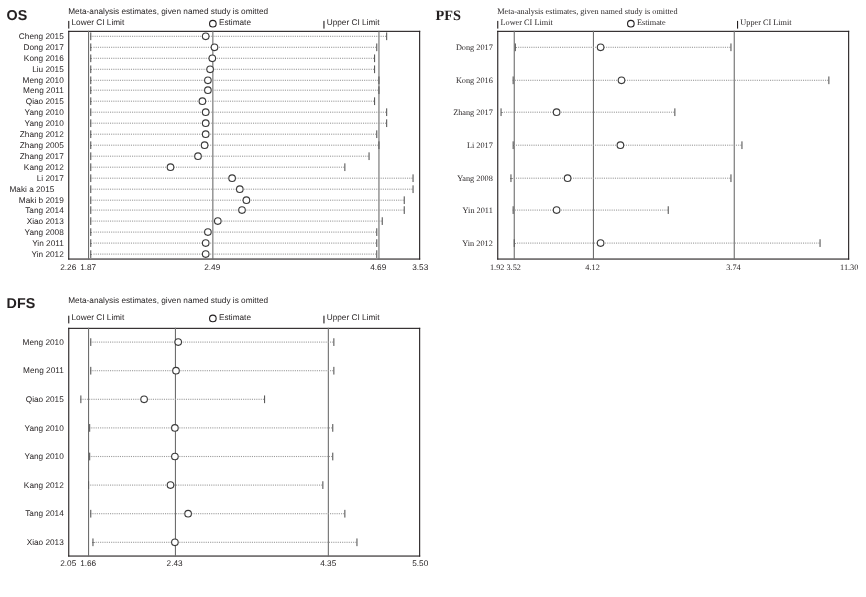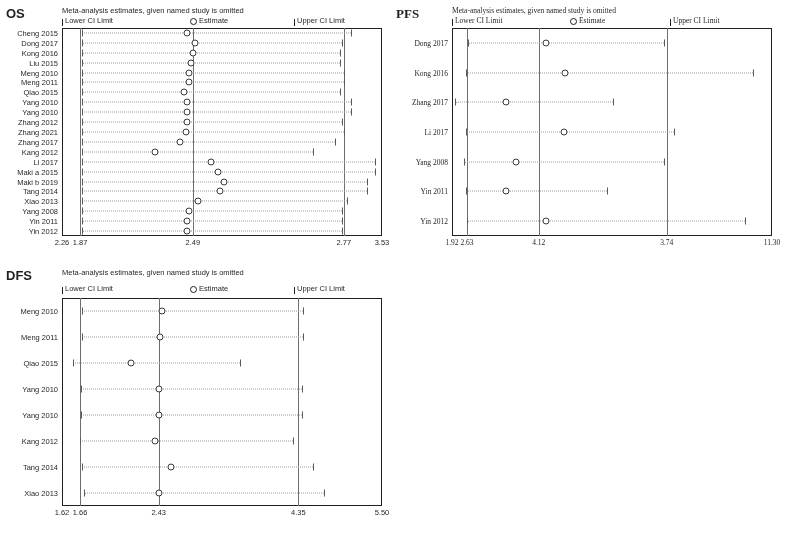--- a/index.html
+++ b/index.html
@@ -281,35 +281,35 @@
 <div class="row-label" style="top: 32.9524px; left: 0px; width: 58px;">Cheng 2015</div>
     <div class="row-label" style="top: 42.8571px; left: 0px; width: 58px;">Dong 2017</div>
     <div class="row-label" style="top: 52.7619px; left: 0px; width: 58px;">Kong 2016</div>
     <div class="row-label" style="top: 62.6667px; left: 0px; width: 58px;">Liu 2015</div>
     <div class="row-label" style="top: 72.5714px; left: 0px; width: 58px;">Meng 2010</div>
     <div class="row-label" style="top: 82.4762px; left: 0px; width: 58px;">Meng 2011</div>
     <div class="row-label" style="top: 92.381px; left: 0px; width: 58px;">Qiao 2015</div>
     <div class="row-label" style="top: 102.286px; left: 0px; width: 58px;">Yang 2010</div>
     <div class="row-label" style="top: 112.19px; left: 0px; width: 58px;">Yang 2010</div>
     <div class="row-label" style="top: 122.095px; left: 0px; width: 58px;">Zhang 2012</div>
-    <div class="row-label" style="top: 132px; left: 0px; width: 58px;">Zhang 2021</div>
+    <div class="row-label" style="top: 132px; left: 0px; width: 58px;">Zhang 2005</div>
     <div class="row-label" style="top: 141.905px; left: 0px; width: 58px;">Zhang 2017</div>
     <div class="row-label" style="top: 151.81px; left: 0px; width: 58px;">Kang 2012</div>
     <div class="row-label" style="top: 161.714px; left: 0px; width: 58px;">Li 2017</div>
-    <div class="row-label" style="top: 171.619px; left: 0px; width: 58px;">Maki a 2015</div>
+    <div class="row-label" style="top: 171.619px; left: 0px; width: 58px; text-align: center;">Maki a 2015</div>
     <div class="row-label" style="top: 181.524px; left: 0px; width: 58px;">Maki b 2019</div>
     <div class="row-label" style="top: 191.429px; left: 0px; width: 58px;">Tang 2014</div>
     <div class="row-label" style="top: 201.333px; left: 0px; width: 58px;">Xiao 2013</div>
     <div class="row-label" style="top: 211.238px; left: 0px; width: 58px;">Yang 2008</div>
     <div class="row-label" style="top: 221.143px; left: 0px; width: 58px;">Yin 2011</div>
     <div class="row-label" style="top: 231.048px; left: 0px; width: 58px;">Yin 2012</div>
     <div class="axis-tick-label" style="left: 62px; top: 238px;">2.26</div>
     <div class="axis-tick-label" style="left: 80.1818px; top: 238px;">1.87</div>
     <div class="axis-tick-label" style="left: 192.909px; top: 238px;">2.49</div>
-    <div class="axis-tick-label" style="left: 343.818px; top: 238px;">2.77</div>
+    <div class="axis-tick-label" style="left: 343.818px; top: 238px;">4.69</div>
     <div class="axis-tick-label" style="left: 382px; top: 238px;">3.53</div>
   </div>
 
 <div class="panel" style="left:390px; top:0px; width:397px; height:260px;font-family:Liberation Serif, serif;">
   <div class="panel-label" style="left:6px; top:6px;">PFS</div>
   <div class="plot-title" style="left:62px; top:6px;">Meta-analysis estimates, given named study is omitted</div>
   <div class="legend" style="left:62px; top:16px; width:320px; height:12px;">
     <span class="legend-item" style="left:0px; top:0px;">
       <span class="legend-mark legend-bar"></span><span>Lower CI Limit</span>
     </span>
@@ -373,21 +373,21 @@
     </div>
   <div class="axis-labels"></div>
 <div class="row-label" style="top: 42.8571px; left: 0px; width: 58px;">Dong 2017</div>
     <div class="row-label" style="top: 72.5714px; left: 0px; width: 58px;">Kong 2016</div>
     <div class="row-label" style="top: 102.286px; left: 0px; width: 58px;">Zhang 2017</div>
     <div class="row-label" style="top: 132px; left: 0px; width: 58px;">Li 2017</div>
     <div class="row-label" style="top: 161.714px; left: 0px; width: 58px;">Yang 2008</div>
     <div class="row-label" style="top: 191.429px; left: 0px; width: 58px;">Yin 2011</div>
     <div class="row-label" style="top: 221.143px; left: 0px; width: 58px;">Yin 2012</div>
     <div class="axis-tick-label" style="left: 62px; top: 238px;">1.92</div>
-    <div class="axis-tick-label" style="left: 76.9754px; top: 238px;">2.63</div>
+    <div class="axis-tick-label" style="left: 76.9754px; top: 238px;">3.52</div>
     <div class="axis-tick-label" style="left: 148.7px; top: 238px;">4.12</div>
     <div class="axis-tick-label" style="left: 276.778px; top: 238px;">3.74</div>
     <div class="axis-tick-label" style="left: 382px; top: 238px;">11.30</div>
   </div>
 
 <div class="panel" style="left:0px; top:262px; width:390px; height:281px;">
   <div class="panel-label" style="left:6px; top:6px;">DFS</div>
   <div class="plot-title" style="left:62px; top:6px;">Meta-analysis estimates, given named study is omitted</div>
   <div class="legend" style="left:62px; top:22px; width:320px; height:12px;">
     <span class="legend-item" style="left:0px; top:0px;">
@@ -459,18 +459,18 @@
     </div>
   <div class="axis-labels"></div>
 <div class="row-label" style="top: 49px; left: 0px; width: 58px;">Meng 2010</div>
     <div class="row-label" style="top: 75px; left: 0px; width: 58px;">Meng 2011</div>
     <div class="row-label" style="top: 101px; left: 0px; width: 58px;">Qiao 2015</div>
     <div class="row-label" style="top: 127px; left: 0px; width: 58px;">Yang 2010</div>
     <div class="row-label" style="top: 153px; left: 0px; width: 58px;">Yang 2010</div>
     <div class="row-label" style="top: 179px; left: 0px; width: 58px;">Kang 2012</div>
     <div class="row-label" style="top: 205px; left: 0px; width: 58px;">Tang 2014</div>
     <div class="row-label" style="top: 231px; left: 0px; width: 58px;">Xiao 2013</div>
-    <div class="axis-tick-label" style="left: 62px; top: 246px;">1.62</div>
+    <div class="axis-tick-label" style="left: 62px; top: 246px;">2.05</div>
     <div class="axis-tick-label" style="left: 80.1818px; top: 246px;">1.66</div>
     <div class="axis-tick-label" style="left: 158.727px; top: 246px;">2.43</div>
     <div class="axis-tick-label" style="left: 298.364px; top: 246px;">4.35</div>
     <div class="axis-tick-label" style="left: 382px; top: 246px;">5.50</div>
   </div>
 
 </body></html>

